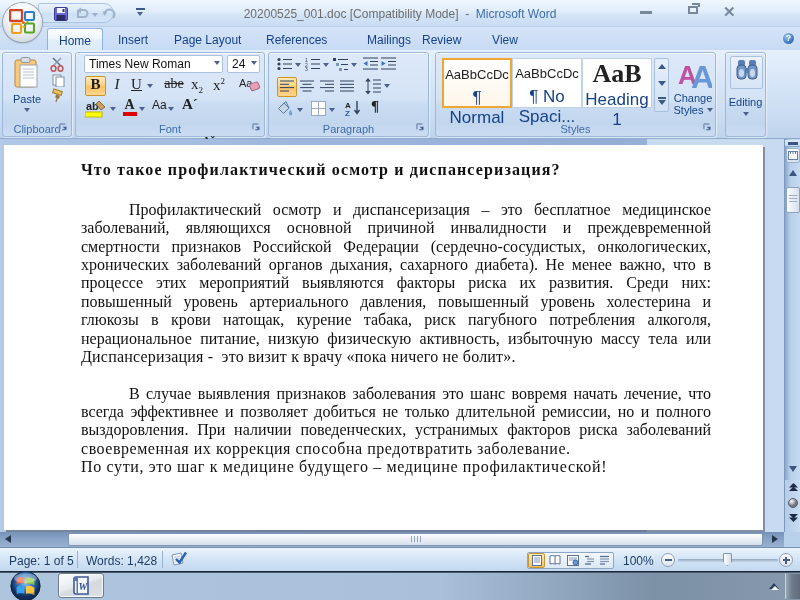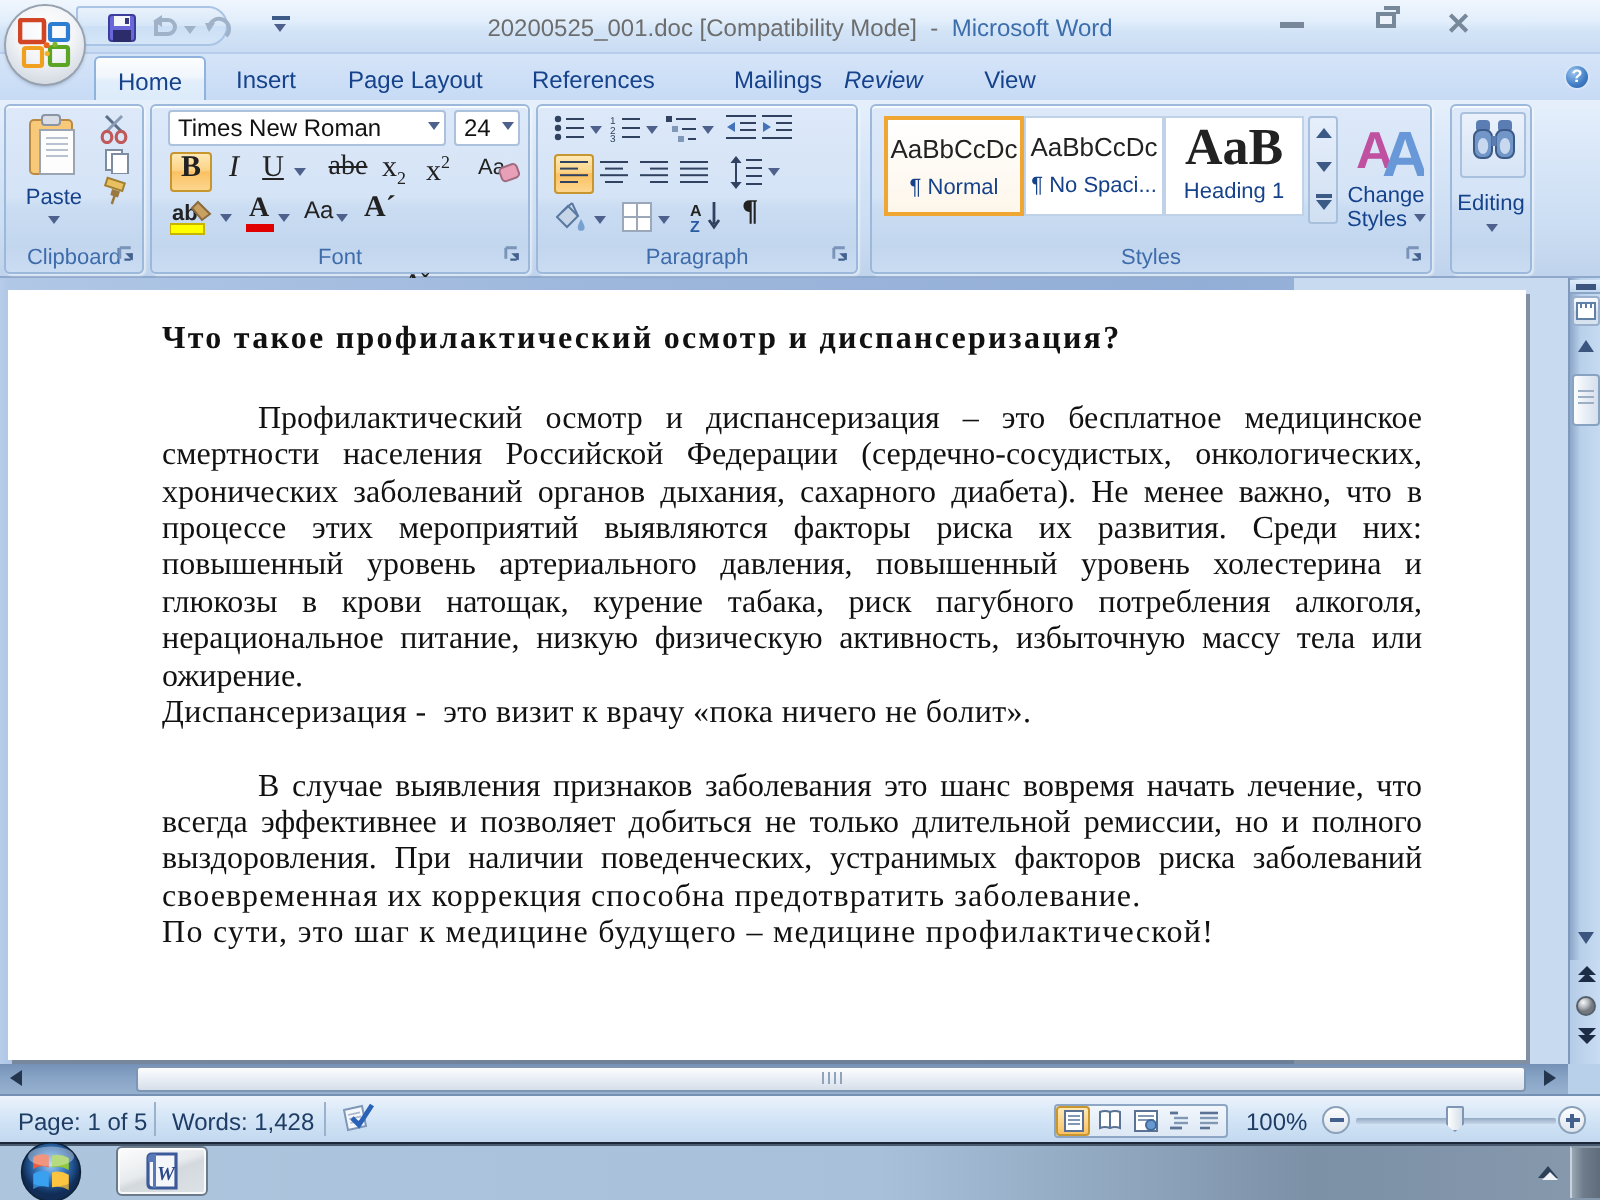--- a/index.html
+++ b/index.html
@@ -39,21 +39,21 @@
 .dlaunch{position:absolute;bottom:3px;width:10px;height:10px;}
 .btn{position:absolute;border-radius:2px;}
 .btn.sel{background:linear-gradient(#fee9b6,#fcd386 45%,#fbc163 50%,#fcd68e);border:1px solid #c7962e;}
 .cmb{position:absolute;height:18px;background:#fff;border:1px solid #abc1dc;border-radius:2px;font-size:12px;color:#111;
  padding:1px 0 0 4px;}
 .cmb .ar{position:absolute;right:2px;top:5px;}
 .dar{width:0;height:0;border-left:3px solid transparent;border-right:3px solid transparent;border-top:4px solid #4d618c;}
 
 .sthumb{position:absolute;top:5px;width:70px;height:50px;background:#fff;border:1px solid #c0d2e8;text-align:center;}
 .sthumb .t1{font-size:13px;color:#222;margin-top:7px;}
-.sthumb .t2{font-size:11px;color:#15428b;margin-top:6px;}
+.sthumb .t2{font-size:17px;color:#15428b;margin-top:6px;}
 
 #docarea{position:absolute;left:0;top:139px;width:647px;height:393px;
  background:linear-gradient(90deg,#b7cdea 0px,#b0c7e6 4px,#9db7dc 300px,#93aed6 600px,#9db9de 783px);}
 #page{position:absolute;left:4px;top:6px;width:759px;height:385px;background:#ffffff;
  box-shadow:2px 2px 0 rgba(82,94,110,.6);}
 #vscroll{position:absolute;left:784px;top:0px;width:16px;height:393px;
  background:linear-gradient(90deg,#8ba6c8,#b9d0ea 35%,#c6dbf2);border-left:1px solid #7e99bc;}
 #hscroll{position:absolute;left:0;top:532px;width:800px;height:15px;
  background:linear-gradient(#7591b5,#87a3c6 45%,#97b1cf);}
 #statusbar{position:absolute;left:0;top:547px;width:800px;height:24px;
@@ -114,21 +114,21 @@
       <circle cx="14.6" cy="17.8" r="1.3" fill="#f0b42a"></circle>
     </svg>
   </div>
 
   <div id="tabrow">
     <div id="tabhome">Home</div>
     <div class="tab" style="left:110px;width:46px;">Insert</div>
     <div class="tab" style="left:174px;width:66px;">Page Layout</div>
     <div class="tab" style="left:266px;width:58px;">References</div>
     <div class="tab" style="left:366px;width:46px;">Mailings</div>
-    <div class="tab" style="left:422px;width:38px;font-style:italic;">Review</div>
+    <div class="tab" style="left:422px;width:38px;">Review</div>
     <div class="tab" style="left:492px;width:26px;">View</div>
   </div>
   <div id="help">?</div>
 
   <div id="ribbon">
     <div class="group" id="gclip" style="left:2px;width:70px;">
       <div class="glabel">Clipboard</div>
       <svg class="dlaunch" style="right:2px;" width="11" height="11" viewBox="0 0 11 11">
         <path d="M1 1 L1 7 M1 1 L7 1" stroke="#7a93b8" stroke-width="1.6" fill="none"></path>
         <path d="M4 4 L8 4 L8 8 Z" fill="#44618e"></path>
@@ -353,27 +353,27 @@
       <div class="dar" style="position:absolute;left:17px;top:59px;"></div>
     </div>
   </div>
 
   <div id="docarea">
     <div id="page">
       <div id="doctext">
         <div class="lnl bold" style="letter-spacing:1.13px;">Что такое профилактический осмотр и диспансеризация?</div>
         <div style="height:21.4px;"></div>
         <div class="ln ind">Профилактический осмотр и диспансеризация – это бесплатное медицинское</div>
-        <div class="ln">смертности населения Российской Федерации (сердечно-сосудистых, онкологических,</div>
+        <div class="ln">заболеваний, являющихся основной причиной инвалидности и преждевременной</div>
+        <div class="ln">смертности признаков Российской Федерации (сердечно-сосудистых, онкологических,</div>
         <div class="ln">хронических заболеваний органов дыхания, сахарного диабета). Не менее важно, что в</div>
         <div class="ln">процессе этих мероприятий выявляются факторы риска их развития. Среди них:</div>
         <div class="ln">повышенный уровень артериального давления, повышенный уровень холестерина и</div>
         <div class="ln">глюкозы в крови натощак, курение табака, риск пагубного потребления алкоголя,</div>
         <div class="ln">нерациональное питание, низкую физическую активность, избыточную массу тела или</div>
-        <div class="lnl">ожирение.</div>
         <div class="lnl" style="letter-spacing:0.19px;">Диспансеризация -&nbsp; это визит к врачу «пока ничего не болит».</div>
         <div class="lnl">&nbsp;</div>
         <div class="ln ind">В случае выявления признаков заболевания это шанс вовремя начать лечение, что</div>
         <div class="ln">всегда эффективнее и позволяет добиться не только длительной ремиссии, но и полного</div>
         <div class="ln">выздоровления. При наличии поведенческих, устранимых факторов риска заболеваний</div>
         <div class="lnl" style="letter-spacing:0.53px;">своевременная их коррекция способна предотвратить заболевание.</div>
         <div class="lnl" style="letter-spacing:0.65px;">По сути, это шаг к медицине будущего – медицине профилактической!</div>
       </div>
     </div>
     <div id="vscroll">

